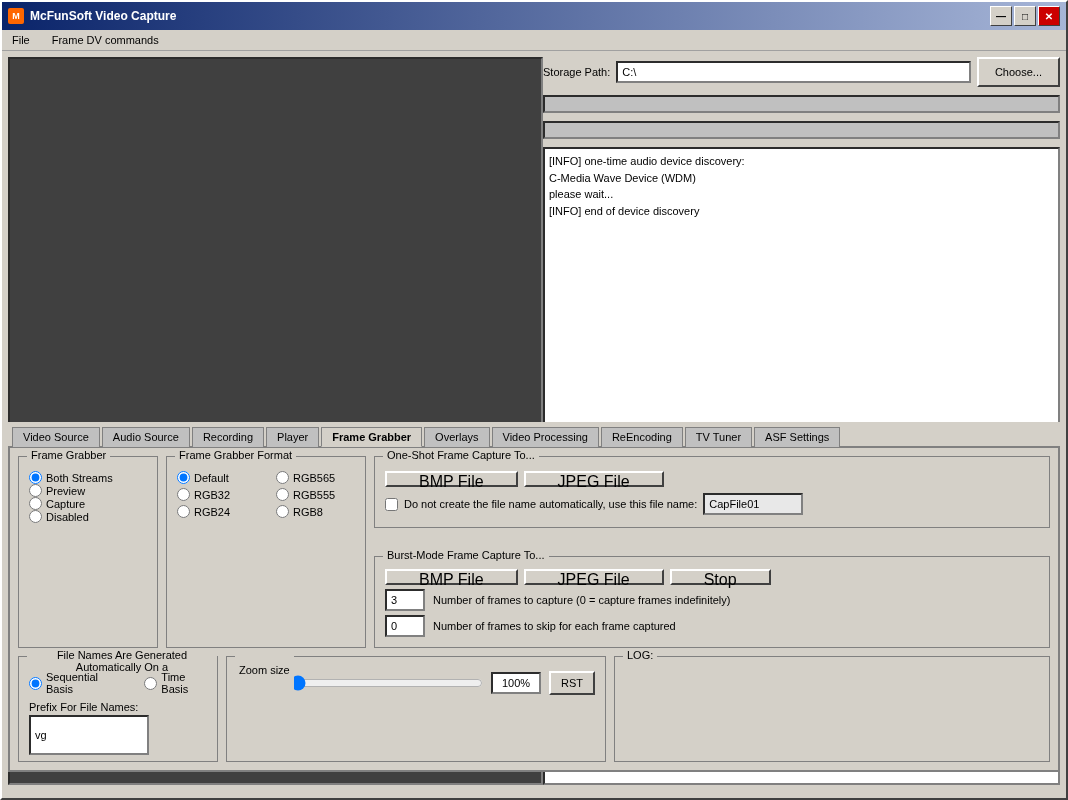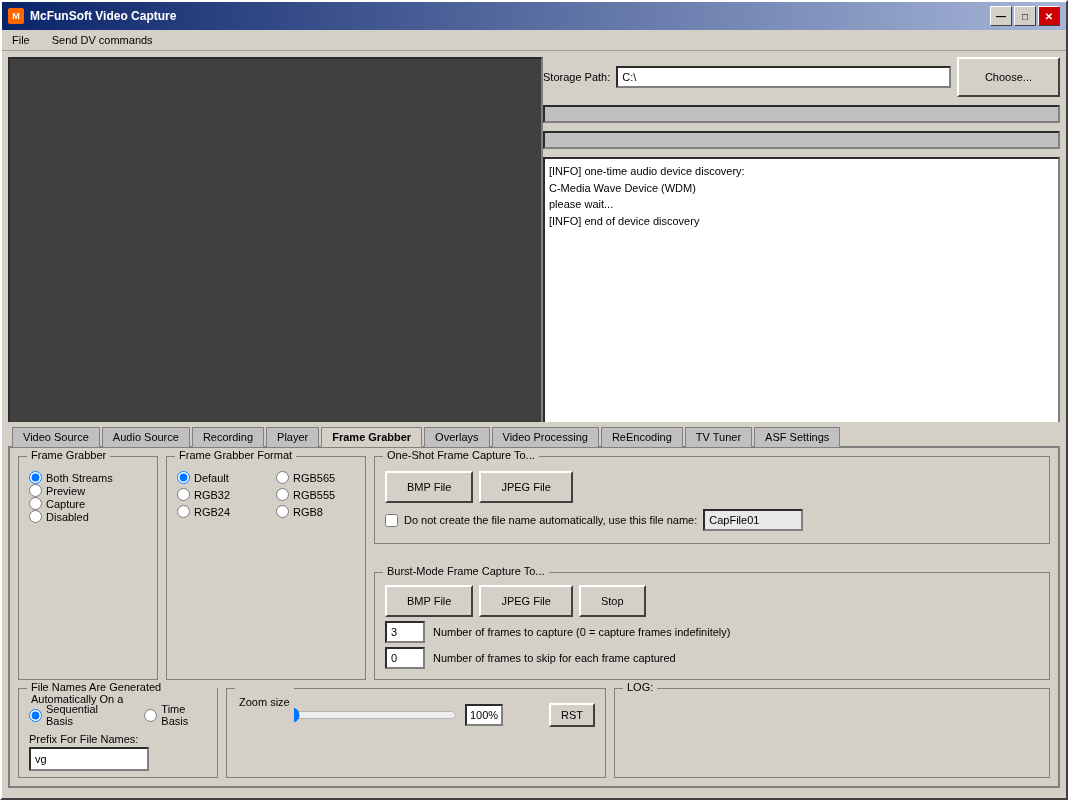--- a/index.html
+++ b/index.html
@@ -102,22 +102,22 @@
     .storage-label { font-size: 11px; }
     .storage-input {
       flex: 1;
       height: 22px;
       border: 2px inset #808080;
       background: white;
       padding: 2px 4px;
       font-size: 11px;
     }
     .choose-btn {
-      height: 40px;
-      padding: 0 26px;
+      height: 30px;
+      padding: 0 16px;
       background: #d4d0c8;
       border: 2px solid;
       border-top-color: #ffffff;
       border-left-color: #ffffff;
       border-right-color: #404040;
       border-bottom-color: #404040;
       cursor: pointer;
       font-size: 11px;
     }
 
@@ -233,30 +233,30 @@
     }
 
     .btn-group {
       display: flex;
       gap: 6px;
       margin-top: 8px;
       align-items: center;
     }
 
     .action-btn {
-      height: 32px;
-      padding: 0 20px;
+      height: 16px;
+      padding: 0 32px;
       background: #d4d0c8;
       border: 2px solid;
       border-top-color: #ffffff;
       border-left-color: #ffffff;
       border-right-color: #404040;
       border-bottom-color: #404040;
       cursor: pointer;
-      font-size: 11px;
+      font-size: 16px;
     }
 
     .checkbox-row {
       display: flex;
       align-items: center;
       gap: 6px;
       margin: 6px 0;
     }
 
     .filename-input {
@@ -311,29 +311,30 @@
       position: relative;
       flex: 0 0 200px;
     }
     .filenames-title {
       position: absolute;
       top: -8px;
       left: 8px;
       background: #d4d0c8;
       padding: 0 4px;
       font-size: 11px;
+      text-align: center;
     }
 
     .prefix-label { font-size: 11px; margin-bottom: 2px; }
     .prefix-input {
       width: 120px;
       height: 22px;
       border: 2px inset #808080;
       background: white;
-      padding: 10px 4px;
+      padding: 18px 4px;
       font-size: 11px;
     }
 
     .zoom-box {
       border: 1px solid #808080;
       padding: 6px 10px;
       position: relative;
       flex: 0 0 380px;
     }
     .zoom-title {
@@ -354,38 +355,37 @@
     .zoom-slider {
       flex: 1;
       height: 20px;
     }
     .zoom-pct {
       font-size: 11px;
       border: 2px inset #808080;
       background: white;
       padding: 2px 6px;
       height: 22px;
-      width: 38px;
+      width: 50px;
       display: flex;
       align-items: center;
       justify-content: center;
     }
 
     .rst-btn {
       height: 24px;
       padding: 0 10px;
       background: #d4d0c8;
       border: 2px solid;
       border-top-color: #ffffff;
       border-left-color: #ffffff;
       border-right-color: #404040;
       border-bottom-color: #404040;
       cursor: pointer;
       font-size: 11px;
-      margin-left: 38px;
     }
 
     .log-bottom {
       flex: 1;
       border: 1px solid #808080;
       padding: 4px;
       position: relative;
       min-height: 60px;
     }
     .log-bottom-title {
@@ -409,21 +409,21 @@
     <span class="title-bar-text">McFunSoft Video Capture</span>
     <div class="title-bar-buttons">
       <button class="title-btn">—</button>
       <button class="title-btn">□</button>
       <button class="title-btn close">✕</button>
     </div>
   </div>
 
   <div class="menu-bar">
     <span class="menu-item">File</span>
-    <span class="menu-item">Send DV commands</span>
+    <span class="menu-item">Frame DV commands</span>
   </div>
 
   <div class="main-content">
 
     <div class="left-panel">
       <div class="preview-area"></div>
     </div>
 
     <div class="right-panel">
 

